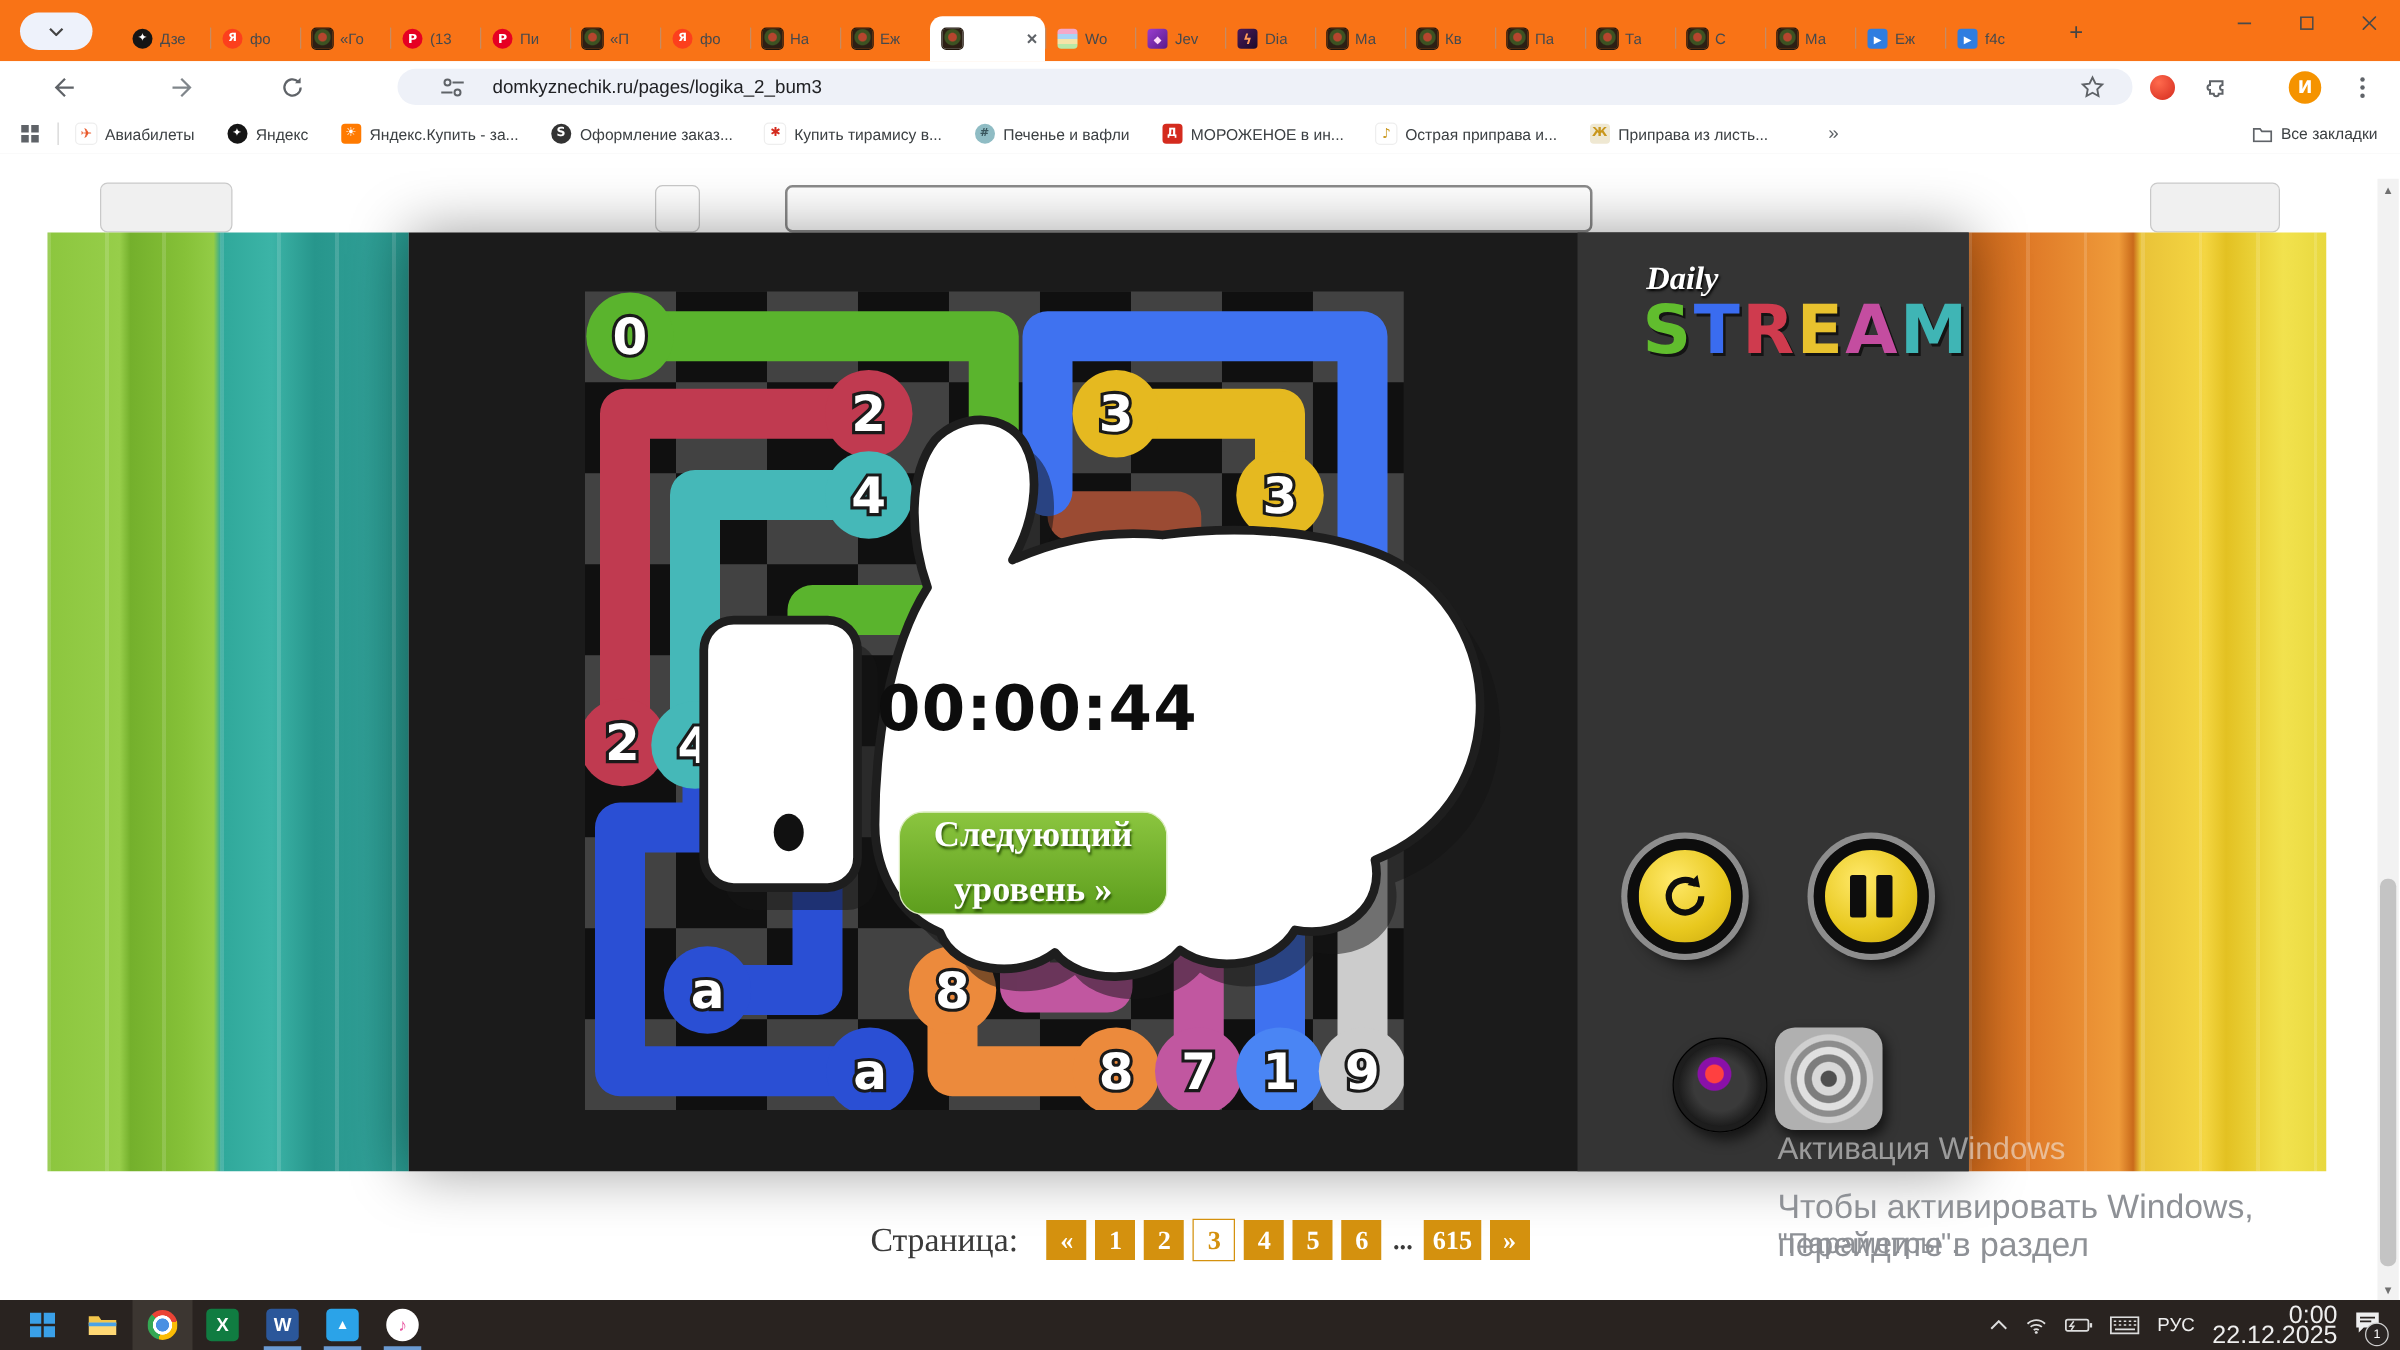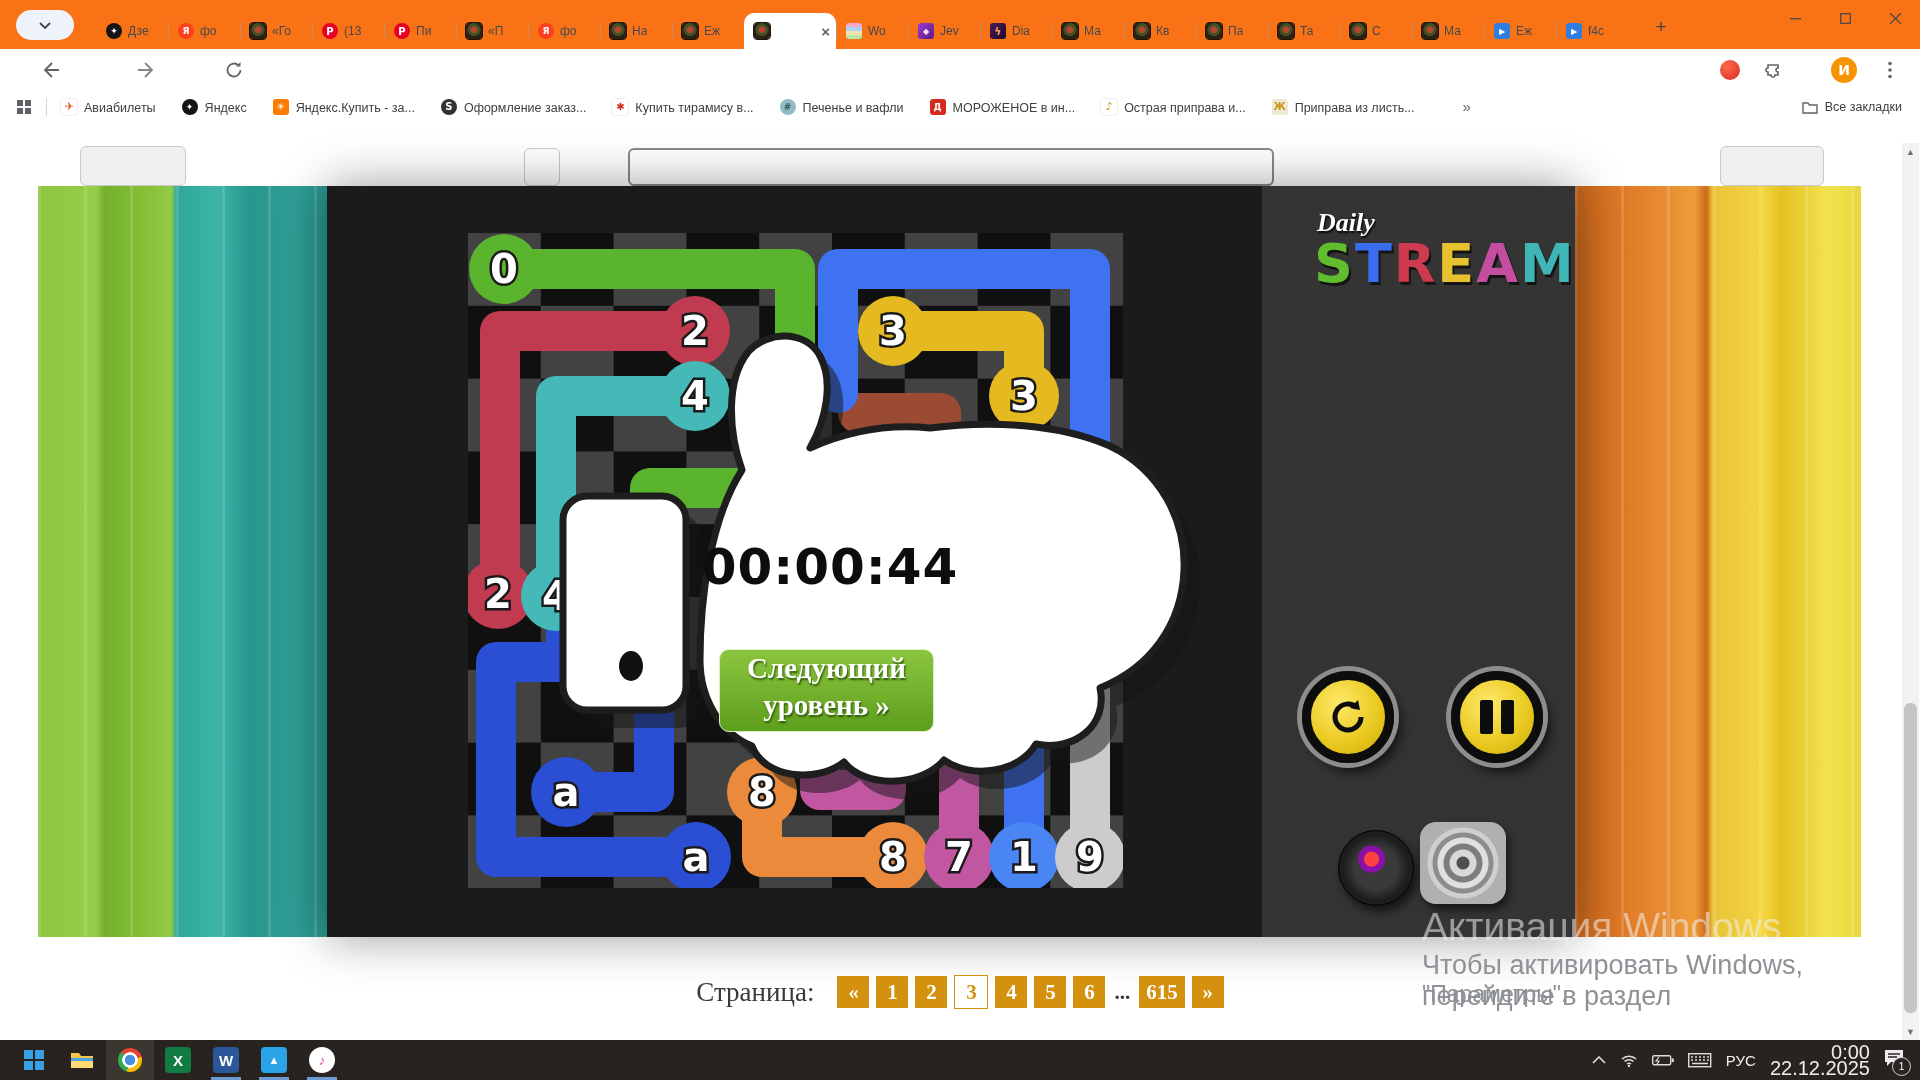--- a/index.html
+++ b/index.html
@@ -64,23 +64,23 @@
   #pencilR{left:1575px;width:286px;background:linear-gradient(90deg,#c9661a 0,#e07b28 18%,#ef9b3a 42%,#c96a1a 46%,
     #e9c238 48%,#f4d642 66%,#e3c122 72%,#f2e24e 88%,#e8d83e 100%);}
   .pencil::after{content:"";position:absolute;inset:0;background:repeating-linear-gradient(90deg,rgba(255,255,255,.14) 0 3px,transparent 3px 46px);}
   #container{position:absolute;left:327px;top:63px;width:1248px;height:751px;background:#1b1b1b;box-shadow:0 0 46px rgba(0,0,0,.4);}
   #board{position:absolute;left:141px;top:47px;width:655px;height:655px;
     background:repeating-conic-gradient(#101010 0% 25%,#424242 0% 50%);background-size:145.6px 145.6px;}
   #board-svg{position:absolute;inset:0;}
   #overlay-svg{position:absolute;left:213px;top:129px;width:700px;height:495px;}
   #timer{position:absolute;left:358px;top:352px;width:290px;text-align:center;
     font:800 50px "DejaVu Sans",sans-serif;color:#0d0d0d;letter-spacing:1px;}
-  #nextbtn{position:absolute;left:392px;top:463px;width:215px;height:83px;border-radius:10px;
+  #nextbtn{position:absolute;left:392px;top:463px;width:215px;height:83px;border-radius:20px;
     background:linear-gradient(#8bc53f,#5d9e1d);border:1px solid #dcedc0;box-sizing:border-box;
-    display:flex;flex-direction:column;align-items:center;justify-content:flex-start;
+    display:flex;flex-direction:column;align-items:center;justify-content:space-between;
     font:bold 29px "Liberation Serif",serif;color:#fff;text-shadow:1px 2px 2px #2e5708;line-height:37px;cursor:pointer;}
   
   #panel{position:absolute;left:935px;top:0;width:313px;height:751px;background:#343434;}
   #brand-top{position:absolute;left:55px;top:22px;font:bold italic 26px "Liberation Serif",serif;color:#fff;
     text-shadow:1px 2px 2px #000;}
   #brand{position:absolute;left:52px;top:46px;font:bold 54px "DejaVu Sans",sans-serif;letter-spacing:2px;}
   #brand span{text-shadow:2px 3px 0 #141414;}
   #dateframe{position:absolute;left:36px;top:204px;width:240px;height:185px;border:13px solid #c23747;border-radius:10px;
     box-sizing:border-box;text-align:center;color:#fff;}
   .framedot{position:absolute;width:42px;height:42px;border-radius:50%;background:#c23747;}
@@ -93,21 +93,21 @@
     display:flex;align-items:center;justify-content:center;cursor:pointer;}
   #pauseglyph{display:flex;gap:8px;} #pauseglyph i{display:block;width:13px;height:34px;background:#0d0d0d;border-radius:2px;}
   #knob{position:absolute;left:76px;top:644px;width:74px;height:74px;border-radius:50%;border:1px solid #000;
     background:radial-gradient(circle at 44% 38%,#ff4040 0 7px,#8a10a8 8px 13px,rgba(0,0,0,0) 14px),
                radial-gradient(circle,#3a3a3a 0 40%,#0e0e0e 75%);
     box-shadow:inset 0 0 0 4px #1d1d1d,4px 6px 10px rgba(0,0,0,.6);}
   #speaker{position:absolute;left:158px;top:636px;width:86px;height:82px;border-radius:16px;
     background:radial-gradient(circle at 50% 50%,#4f4f4f 0 6px,#d8d8d8 7px 13px,#7d7d7d 14px 19px,#e0e0e0 20px 25px,
       #8d8d8d 26px 30px,#cfcfcf 31px 35px,#b0b0b0 36px);box-shadow:3px 5px 9px rgba(0,0,0,.6);}
   
-  #wm1{position:absolute;left:1422px;top:782px;font-size:39px;color:rgba(240,240,240,.55);}
+  #wm1{position:absolute;left:1422px;top:782px;font-size:25px;color:rgba(240,240,240,.55);}
   #wm2{position:absolute;left:1422px;top:827px;font-size:27px;color:#8e9196;}
   #wm3{position:absolute;left:1422px;top:858px;font-size:23px;color:#8e9196;}
   
   #pager{position:absolute;left:0;top:852px;width:1920px;display:flex;align-items:center;justify-content:center;
     gap:7px;font-family:"Liberation Serif",serif;}
   #pager .plabel{font-size:27px;color:#3a3a3a;margin-right:16px;}
   .pbtn{min-width:18px;padding:2px 7px;height:28px;background:#d4910e;color:#fff;font-weight:bold;font-size:21px;
     display:flex;align-items:center;justify-content:center;cursor:pointer;}
   .pbtn.cur{background:#fff;color:#d4910e;border:1px solid #d4910e;}
   .pell{color:#3a3a3a;font-weight:bold;font-size:21px;margin:0 2px;}
@@ -252,20 +252,32 @@
   <div class="navic" style="left:131px">
     <svg width="18" height="16">
         <path d="M8 1 L15 8 L8 15 M15 8 H1" stroke="#80868b" stroke-width="1.8" fill="none"></path>
       </svg>
   </div>
   <div class="navic" style="left:219px">
     <svg width="18" height="18">
         <path d="M15.5 9a6.5 6.5 0 1 1-2-4.7" fill="none" stroke="#5f6368" stroke-width="1.8"></path>
         <path d="M15.5 1 v4.5 h-4.5z" fill="#5f6368"></path>
       </svg>
+  </div>
+  <div id="urlpill">
+    <svg style="position:absolute;left:34px" width="20" height="20">
+      <circle cx="6" cy="6" r="2.4" fill="none" stroke="#5f6368" stroke-width="1.6"></circle>
+        <line x1="10" y1="6" x2="19" y2="6" stroke="#5f6368" stroke-width="1.6"></line>
+      <circle cx="14" cy="14" r="2.4" fill="none" stroke="#5f6368" stroke-width="1.6"></circle>
+        <line x1="1" y1="14" x2="10" y2="14" stroke="#5f6368" stroke-width="1.6"></line>
+    </svg>
+    <span id="urltext">domkyznechik.ru/pages/logika_2_bum3</span>
+    <svg id="star" width="20" height="20">
+      <path d="M10 2l2.4 4.9 5.4.7-4 3.8 1 5.4-4.8-2.6-4.8 2.6 1-5.4-4-3.8 5.4-.7z" fill="none" stroke="#5f6368" stroke-width="1.5"></path>
+    </svg>
   </div>
   <div class="extic" style="right:176px">
     <div style="width:20px;height:20px;border-radius:50%;background:radial-gradient(circle at 35% 30%,#ff6a4d,#d42b1e)"></div>
   </div>
   <div class="extic" style="right:132px">
     <svg width="20" height="20">
         <path d="M7 3h6v3a2 2 0 1 0 0 4v3h-3a2 2 0 1 1-4 0H3v-3a2 2 0 1 1 0-4V3z" fill="none" stroke="#5f6368" stroke-width="1.6" transform="translate(1,2)"></path>
       </svg>
   </div>
   <div class="extic" style="right:62px">

